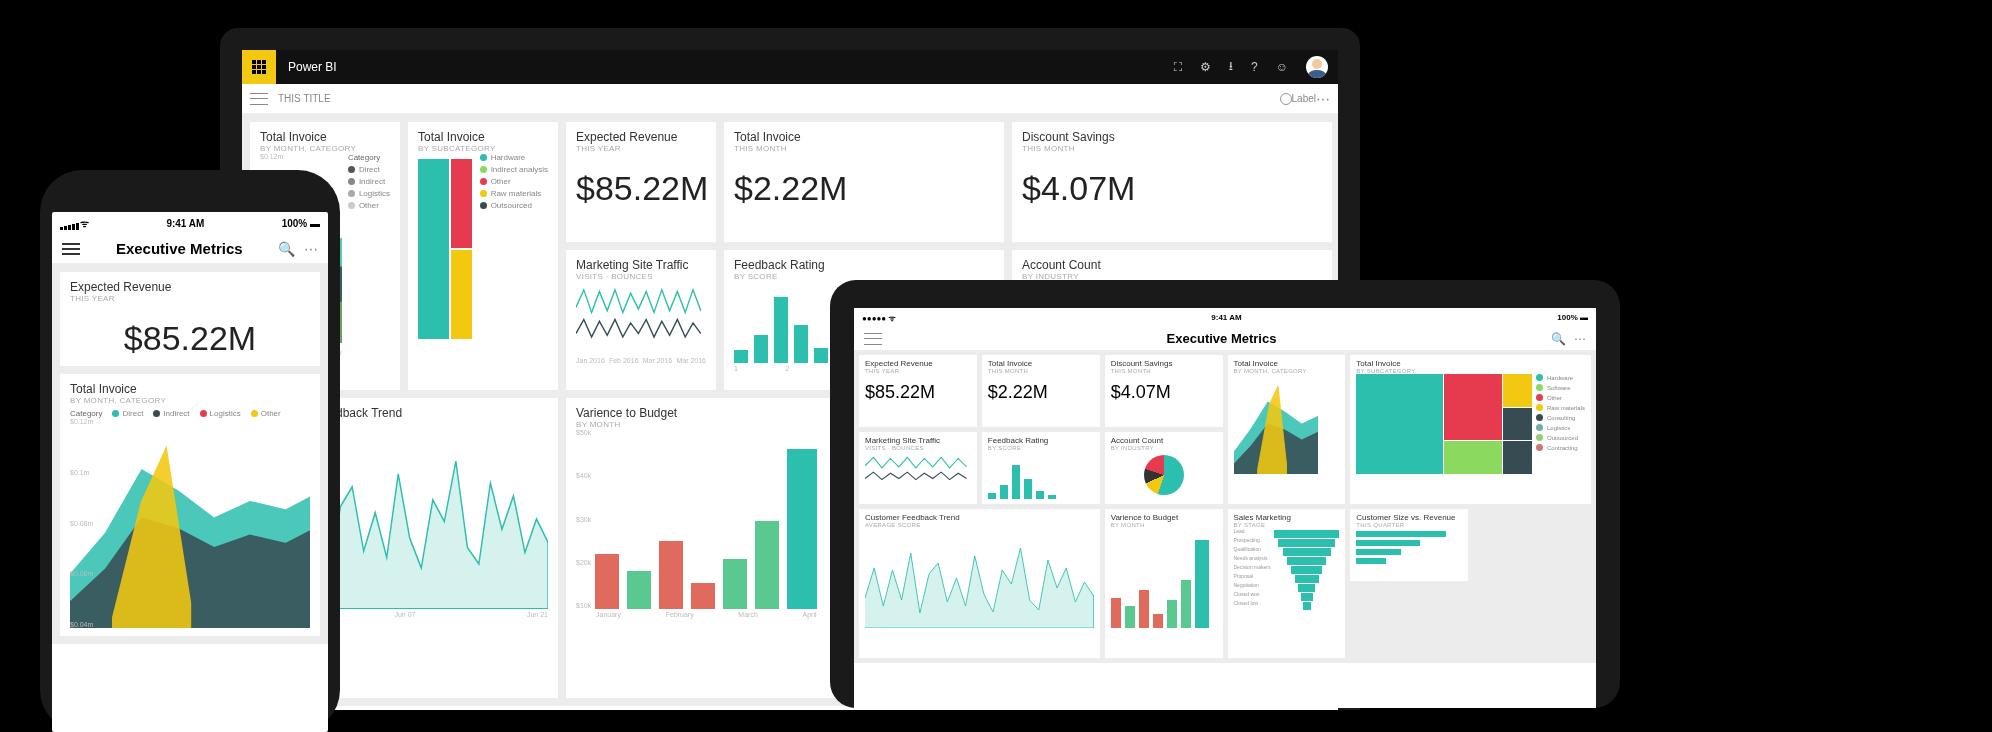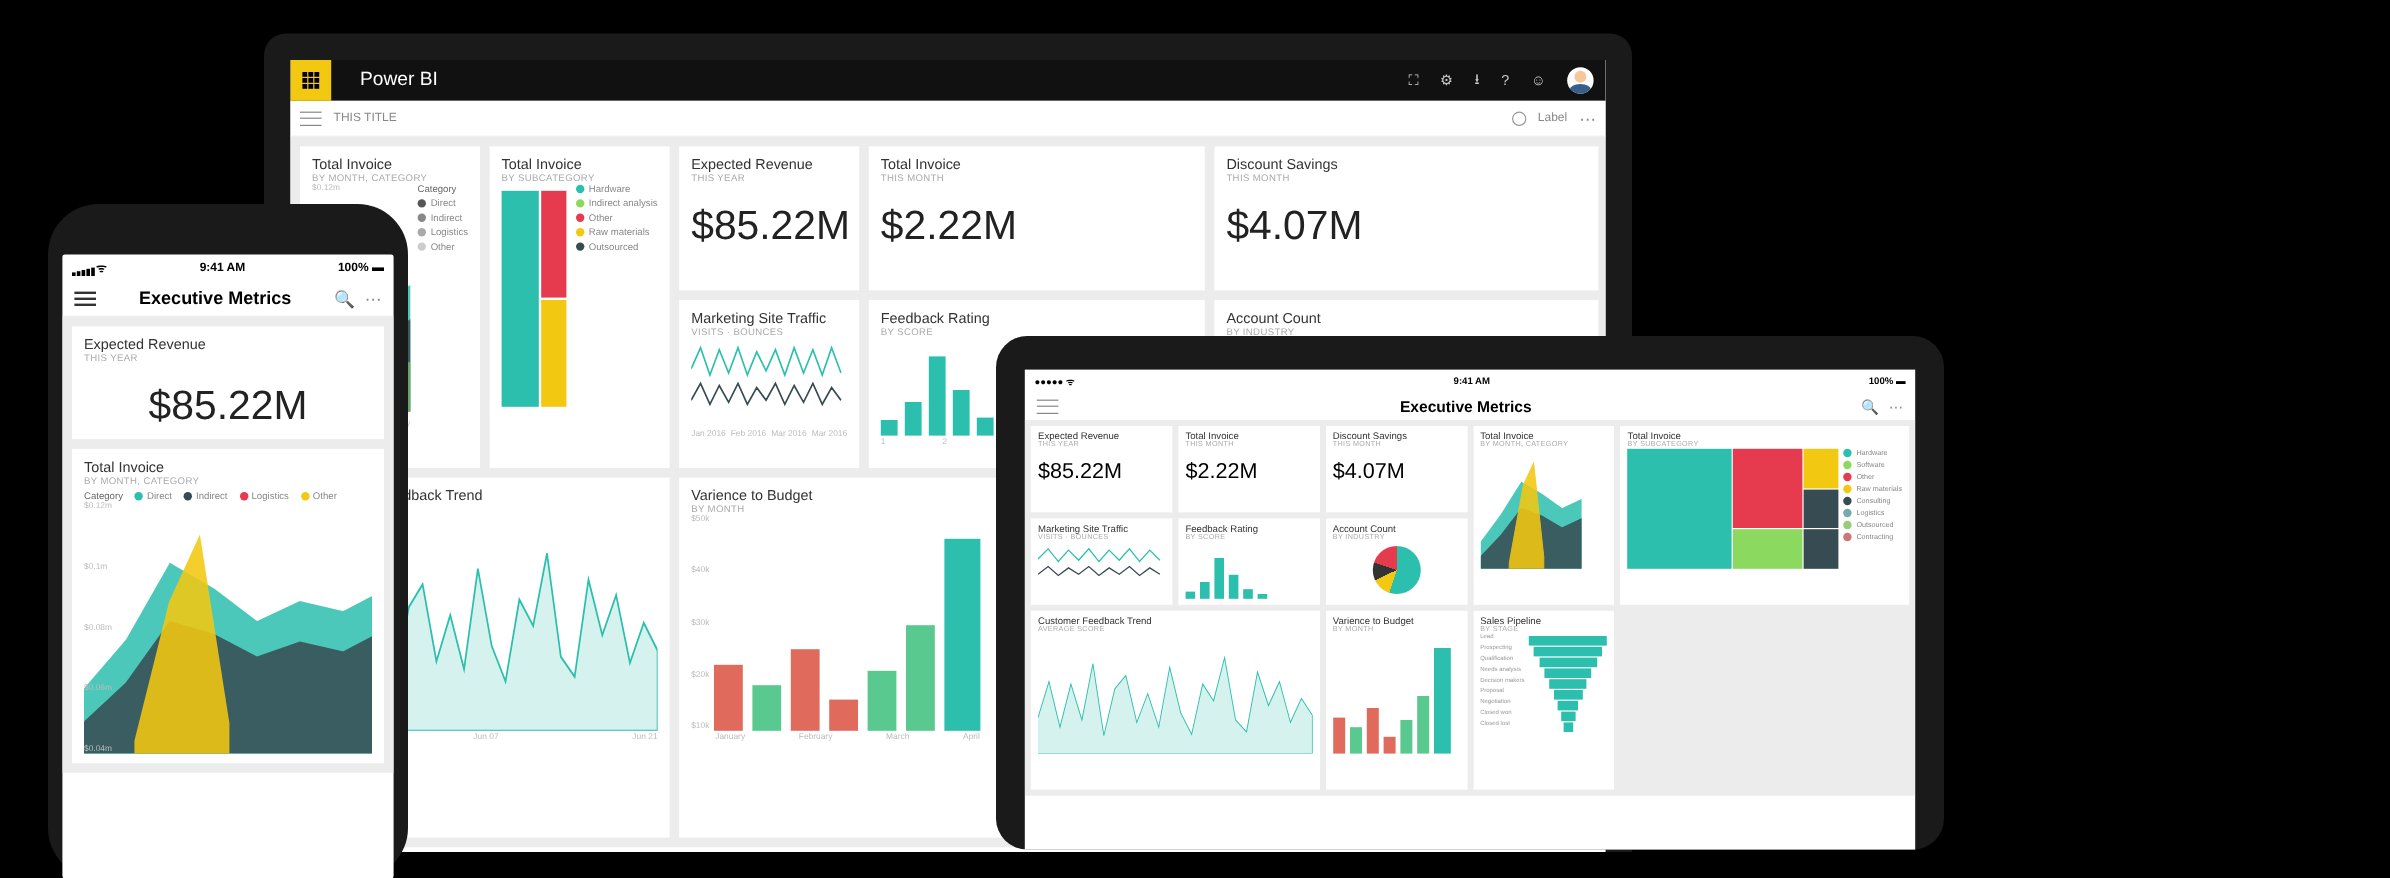--- a/index.html
+++ b/index.html
@@ -7,30 +7,30 @@
 
 
 .laptop { position: absolute; left: 220px; top: 28px; width: 1140px; background: #1a1a1a; border-radius: 18px 18px 0 0; padding: 22px 22px 0 22px; }
 .laptop-screen { background: #fff; height: 660px; overflow: hidden; }
 
 
 .pbi-bar { display: flex; align-items: center; background: #111; color: #fff; height: 34px; }
 .pbi-waffle { width: 34px; height: 34px; background: #f2c811; display: flex; align-items: center; justify-content: center; }
 .pbi-grid { width: 14px; height: 14px; display: grid; grid-template-columns: repeat(3,1fr); gap: 1px; }
 .pbi-grid span { background: #000; }
-.pbi-title { margin-left: 24px; font-size: 16px; }
+.pbi-title { margin-left: 12px; font-size: 12px; }
 .pbi-icons { margin-left: auto; display: flex; align-items: center; gap: 18px; padding-right: 10px; color: #ccc; font-size: 12px; }
 .pbi-avatar { width: 22px; height: 22px; border-radius: 50%; background: #fff; position: relative; overflow: hidden; }
 .pbi-avatar::before { content:""; position:absolute; top:3px; left:6px; width:10px; height:10px; border-radius:50%; background:#f4c89a; }
 .pbi-avatar::after { content:""; position:absolute; bottom:-2px; left:2px; width:18px; height:10px; border-radius:50% 50% 0 0; background:#3a5e8c; }
 
 .pbi-sub { display:flex; align-items:center; height:30px; background:#fff; border-bottom:1px solid #eee; padding:0 8px; font-size:10px; color:#888; }
 .pbi-hamb { width:18px; height:12px; margin-right:10px; display:flex; flex-direction:column; justify-content:space-between; }
 .pbi-hamb span{ height:1px; background:#888;}
-.pbi-sub-right{ margin-left:auto; display:flex; align-items:center; gap:10px;}
+.pbi-sub-right{ margin-left:auto; display:flex; align-items:center; }
 .radio-empty{ width:12px; height:12px; border:1px solid #999; border-radius:50%; display:inline-block;}
 .dots{ font-size:14px; color:#888;}
 
 
 .lap-grid { background:#ececec; padding:8px; display:grid; grid-template-columns: 150px 150px 150px 280px 320px; grid-template-rows: 120px 140px 300px; gap:8px; }
 .card { background:#fff; padding:8px 10px; overflow:hidden; }
 .card h4 { font-size:12px; font-weight:400; color:#333; }
 .card .sub { font-size:8px; color:#aaa; text-transform:uppercase; letter-spacing:0.3px; }
 .kpi { font-size:34px; font-weight:300; color:#222; margin-top:16px; }
 
@@ -519,21 +519,21 @@
           <div class="var-bar var-down" style="width:10px;height:30px;margin-top:22px;"></div>
           <div class="var-bar var-up" style="width:10px;height:22px;margin-top:34px;"></div>
           <div class="var-bar var-down" style="width:10px;height:38px;margin-top:16px;"></div>
           <div class="var-bar var-down" style="width:10px;height:14px;margin-top:40px;"></div>
           <div class="var-bar var-up" style="width:10px;height:28px;margin-top:22px;"></div>
           <div class="var-bar var-up" style="width:10px;height:48px;margin-top:2px;"></div>
           <div class="var-bar var-tot" style="width:14px;height:88px;"></div>
         </div>
       </div>
       <div class="card" style="grid-row:span 2;">
-        <h4>Sales Pipeline</h4>
+        <h4>Sales Marketing</h4>
         <div class="sub">BY STAGE</div>
         <div style="display:flex;gap:4px;">
           <div style="font-size:5px;color:#999;display:flex;flex-direction:column;gap:3px;">
             <span>Lead</span>
               <span>Prospecting</span>
             <span>Qualification</span>
               <span>Needs analysis</span>
             <span>Decision makers</span>
               <span>Proposal</span>
             <span>Negotiation</span>
@@ -546,15 +546,25 @@
               <div style="width:74%"></div>
             <div style="width:60%"></div>
               <div style="width:48%"></div>
               <div style="width:36%"></div>
             <div style="width:26%"></div>
               <div style="width:18%"></div>
               <div style="width:12%"></div>
           </div>
         </div>
       </div>
+      <div class="card">
+        <h4>Customer Size vs. Revenue</h4>
+        <div class="sub">THIS QUARTER</div>
+        <div class="hbar">
+          <div style="width:85%"></div>
+            <div style="width:60%"></div>
+            <div style="width:42%"></div>
+            <div style="width:28%"></div>
+        </div>
+      </div>
     </div>
   </div>
 </div>
 
 </body></html>

